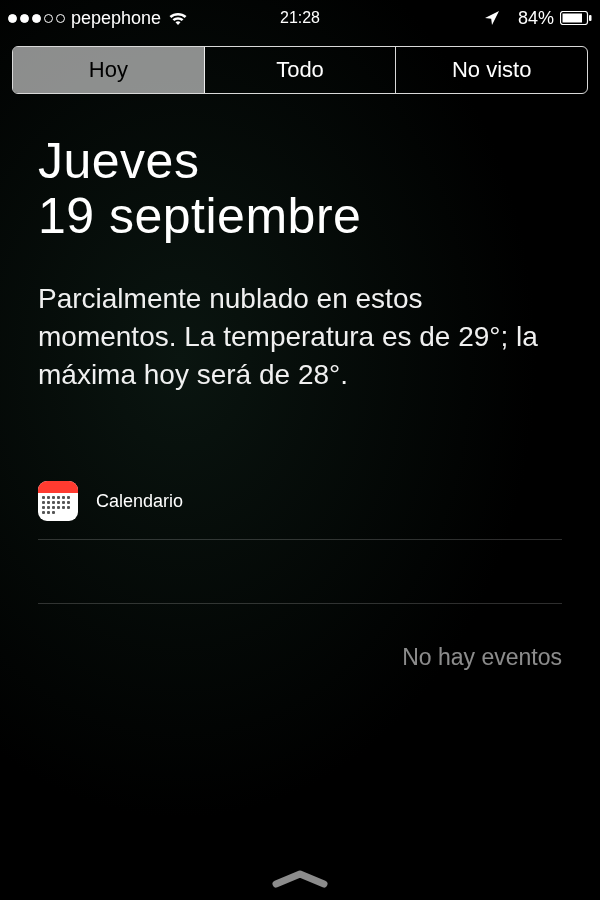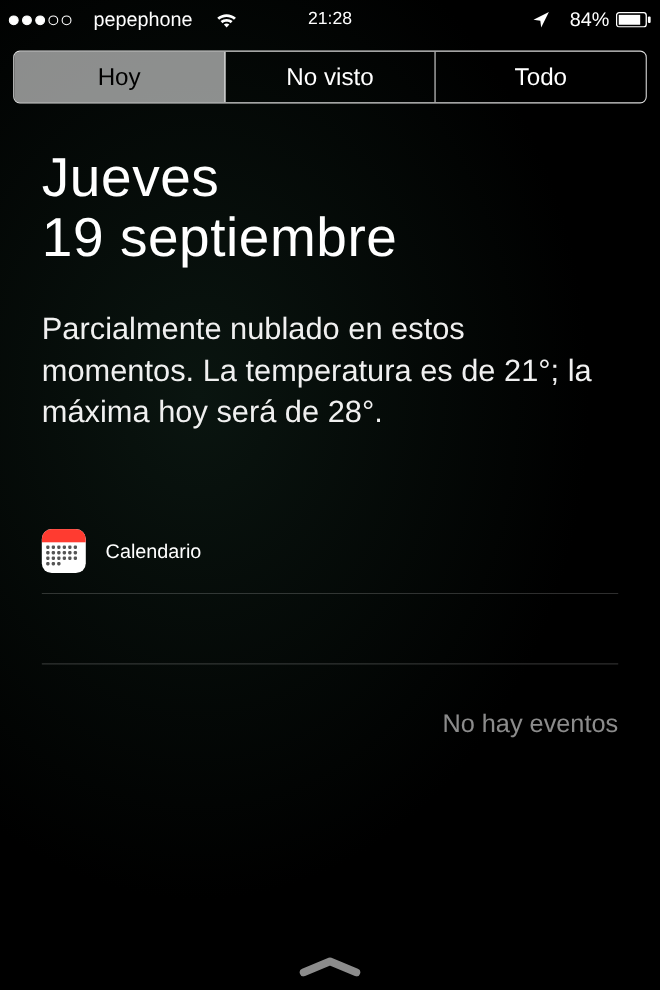--- a/index.html
+++ b/index.html
@@ -24,21 +24,21 @@
       display: flex;
       align-items: center;
       justify-content: space-between;
       padding: 0 8px;
       font-size: 18px;
       font-weight: 500;
     }
     .status-left {
       display: flex;
       align-items: center;
-      gap: 20px;
+      gap: 6px;
     }
     .signal-dots {
       display: flex;
       gap: 3px;
       align-items: center;
     }
     .dot {
       width: 9px;
       height: 9px;
       border-radius: 50%;
@@ -218,30 +218,30 @@
         <rect x="0.5" y="0.5" width="27" height="13" rx="2.5" fill="none" stroke="#fff" stroke-width="1.2"></rect>
         <rect x="2.5" y="2.5" width="19.5" height="9" fill="#fff"></rect>
         <rect x="29" y="4" width="2.5" height="6" rx="1" fill="#fff"></rect>
       </svg>
     </span>
   </div>
 </div>
 
 <div class="segmented">
   <div class="segment active">Hoy</div>
+  <div class="segment">Todo</div>
   <div class="segment">No visto</div>
-  <div class="segment">Todo</div>
 </div>
 
 <div class="content">
   <div class="day-header">
     <div>Jueves</div>
     <div>19 septiembre</div>
   </div>
-  <div class="weather">Parcialmente nublado en estos momentos. La temperatura es de 21°; la máxima hoy será de 28°.</div>
+  <div class="weather">Parcialmente nublado en estos momentos. La temperatura es de 29°; la máxima hoy será de 28°.</div>
 
   <div class="section">
     <div class="section-header">
       <div class="cal-icon">
         <div class="cal-icon-top"></div>
         <div class="cal-icon-body">
           <span></span>
             <span></span>
             <span></span>
             <span></span>

